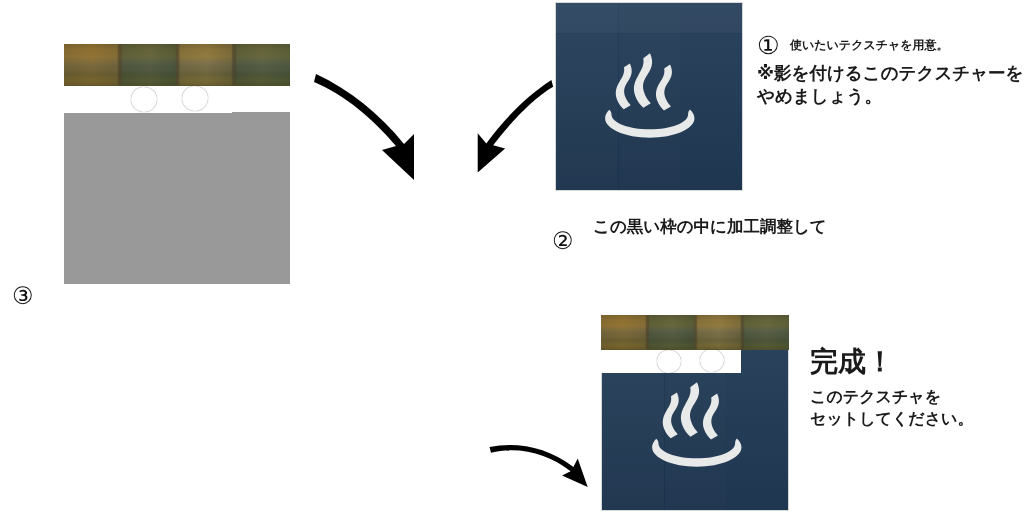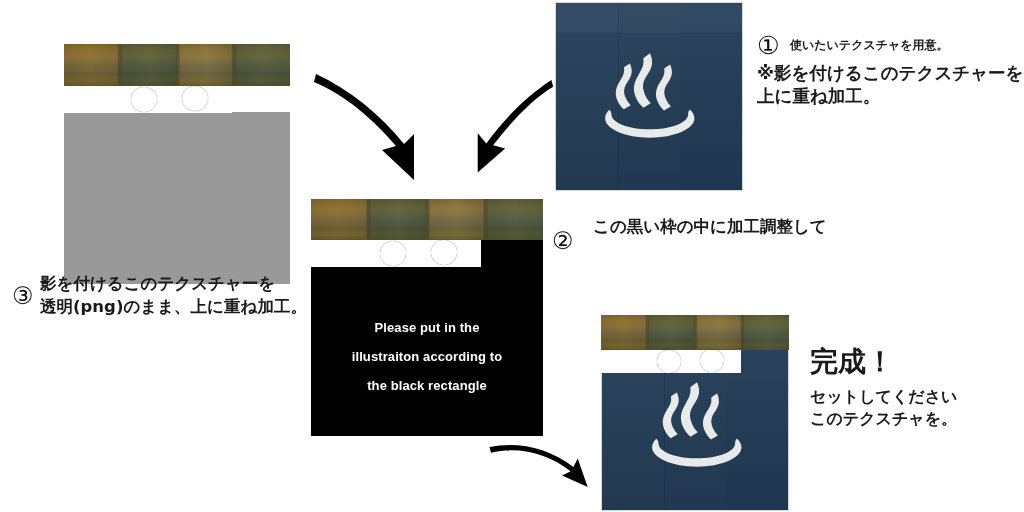--- a/index.html
+++ b/index.html
@@ -166,60 +166,38 @@
       </g>
     </svg>
   </div>
 
   <div class="circ-num" style="left:757px; top:31px; font-size:25px;">①</div>
   <div class="jp" style="left:790px; top:33px; font-size:12px; line-height:24px;">
     <span class="jp-line">使いたいテクスチャを用意。</span>
   </div>
   <div class="jp" style="left:757px; top:62px; font-size:17.5px; line-height:23px;">
     <span class="jp-line">※影を付けるこのテクスチャーを</span>
-    <span class="jp-line">上に重ね加工。</span>
+    <span class="jp-line">やめましょう。</span>
   </div>
 
   <svg class="arrow-svg" viewBox="0 0 140 120" style="left:310px; top:68px; width:140px; height:120px;">
     <path d="M4 14 C 34 26, 64 52, 86 78 L 72 82 L 104 112 L 104 66 L 94 76 C 70 46, 40 22, 6 6 Z" fill="#000000"></path>
   </svg>
 
   <svg class="arrow-svg" viewBox="0 0 140 120" style="left:440px; top:68px; width:120px; height:120px;">
     <path d="M132 12 C 108 26, 82 54, 62 80 L 76 84 L 44 112 L 44 66 L 54 78 C 76 48, 102 22, 130 4 Z" fill="#000000"></path>
   </svg>
 
-  <div class="abs" style="left:311px; top:199px; width:232px; height:237px;">
-
-    <div class="black-panel" style="left:0; top:66px; width:232px; height:171px;"></div>
-    <div class="black-panel" style="left:170px; top:40px; width:62px; height:28px;"></div>
-
-    <div class="tex-white" style="left:0; top:40px; width:170px; height:28px;"></div>
-
-    <div class="tex-band" style="left:0; top:0; width:232px; height:41px;"></div>
-
-    <div class="knot" style="left:69px; top:42px; width:26px; height:25px;"></div>
-    <div class="knot" style="left:120px; top:41px; width:26px; height:25px;"></div>
-
-    <div class="black-panel-text" style="top:114px;">
-      <span class="jp-line">Please put in the</span>
-      <span class="jp-line">illustraiton according to</span>
-      <span class="jp-line">the black rectangle</span>
-    </div>
-  </div>
 
   <div class="circ-num" style="left:552px; top:227px; font-size:24px;">②</div>
   <div class="jp" style="left:593px; top:215px; font-size:16.5px; line-height:23px;">
     <span class="jp-line">この黒い枠の中に加工調整して</span>
   </div>
 
   <div class="circ-num" style="left:12px; top:282px; font-size:24px;">③</div>
-  <div class="jp" style="left:40px; top:272px; font-size:16.5px; line-height:23px;">
-    <span class="jp-line">影を付けるこのテクスチャーを</span>
-    <span class="jp-line">透明(png)のまま、上に重ね加工。</span>
-  </div>
 
   <svg class="arrow-svg" viewBox="0 0 160 90" style="left:486px; top:440px; width:118px; height:64px;">
     <path d="M4 18 C 44 8, 86 20, 116 44 L 104 50 L 140 66 L 126 26 L 120 38 C 84 10, 40 2, 2 10 Z" fill="#000000"></path>
   </svg>
 
   <div class="abs" style="left:601px; top:315px; width:188px; height:196px;">
 
     <div class="onsen-panel" style="left:0; top:0; width:188px; height:196px;">
       <div class="tile-seams"></div>
       <svg class="onsen-icon" viewBox="0 0 120 120" style="left:28px; top:44px; width:134px; height:134px;">
@@ -235,17 +213,17 @@
     <div class="tex-white" style="left:0; top:34px; width:140px; height:24px;"></div>
 
     <div class="tex-band" style="left:0; top:0; width:188px; height:35px;"></div>
 
     <div class="knot" style="left:56px; top:35px; width:24px; height:23px;"></div>
     <div class="knot" style="left:99px; top:34px; width:24px; height:23px;"></div>
   </div>
 
   <div class="jp" style="left:810px; top:347px; font-size:28px; line-height:30px;">完成！</div>
   <div class="jp" style="left:810px; top:386px; font-size:16px; line-height:22px; font-weight:bold;">
-    <span class="jp-line">セットしてください</span>
-    <span class="jp-line">このテクスチャを。</span>
+    <span class="jp-line">このテクスチャを</span>
+    <span class="jp-line">セットしてください。</span>
   </div>
 
 </div>
 
 </body></html>

